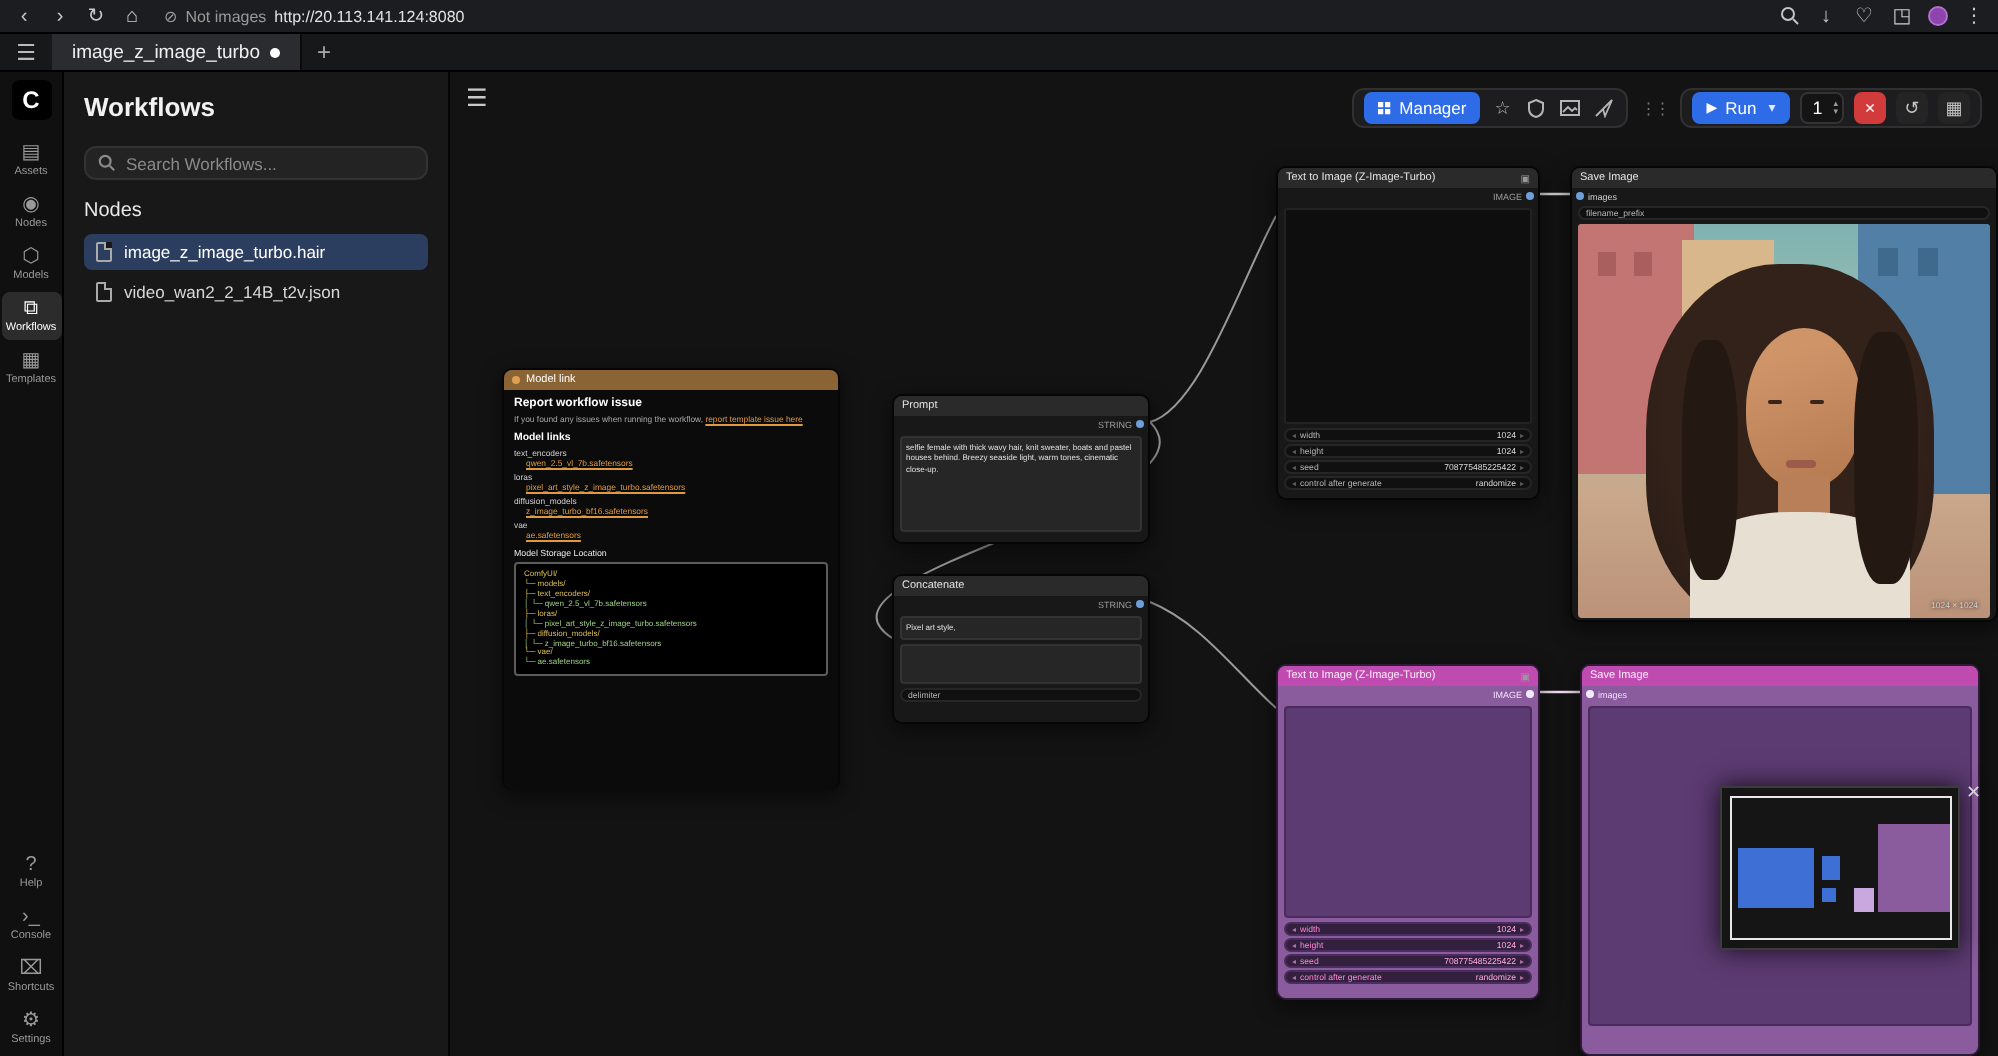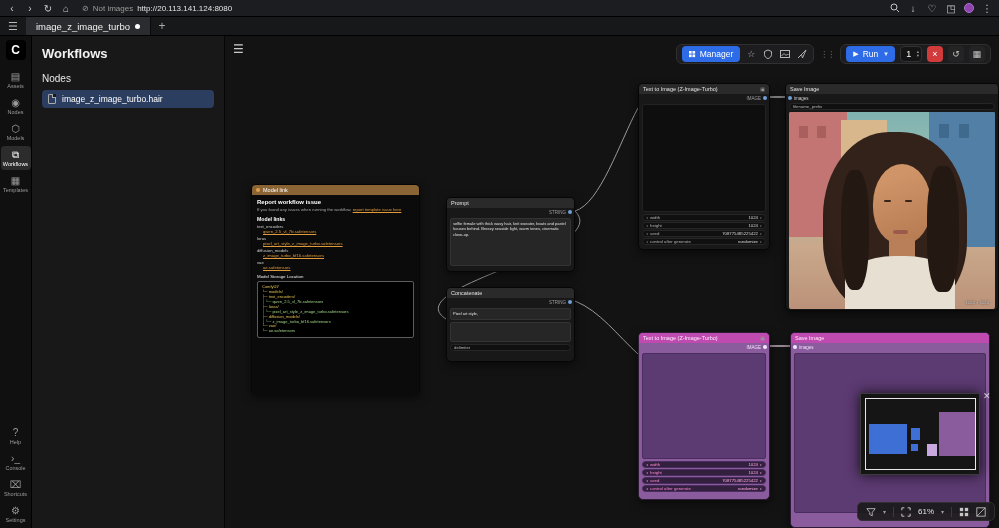--- a/index.html
+++ b/index.html
@@ -203,24 +203,35 @@
         <span class="ri-lbl">Shortcuts</span>
       </div>
       <div class="rail-item">
         <span class="ri-ico">⚙</span>
         <span class="ri-lbl">Settings</span>
       </div>
     </div>
 
     <div class="panel">
       <div class="panel-title">Workflows</div>
+      <div class="search-box">
+        <svg width="9" height="9" viewBox="0 0 10 10">
+            <circle cx="4" cy="4" r="3" fill="none" stroke="#8a8a8a" stroke-width="1.2"></circle>
+            <line x1="6.5" y1="6.5" x2="9" y2="9" stroke="#8a8a8a" stroke-width="1.2"></line>
+          </svg>
+        <input placeholder="Search Workflows..." style="">
+      </div>
       <div class="browse-lbl">Nodes</div>
       <div class="wf-item selected">
         <span class="doc-ico"></span>
         <span>image_z_image_turbo.hair</span>
+      </div>
+      <div class="wf-item">
+        <span class="doc-ico"></span>
+        <span>video_wan2_2_14B_t2v.json</span>
       </div>
     </div>
 
     <div class="canvas">
 
       <svg class="wires" width="774" height="492">
         <path d="M350,175 C375,168 395,105 413,72" fill="none" stroke="#9a9a9a" stroke-width="1"></path>
         <path d="M350,175 C390,215 170,250 221,283" fill="none" stroke="#9a9a9a" stroke-width="1"></path>
         <path d="M350,265 C375,275 393,300 413,318" fill="none" stroke="#9a9a9a" stroke-width="1"></path>
         <path d="M543,61 L562,61" fill="none" stroke="#cccccc" stroke-width="1.2"></path>
@@ -452,39 +463,16 @@
       <div class="minimap">
         <div class="mm-rect" style="left:8px;top:30px;width:38px;height:30px;background:#3d6fd4;"></div>
         <div class="mm-rect" style="left:50px;top:34px;width:9px;height:12px;background:#3d6fd4;"></div>
         <div class="mm-rect" style="left:50px;top:50px;width:7px;height:7px;background:#3d6fd4;"></div>
         <div class="mm-rect" style="left:78px;top:18px;width:37px;height:44px;background:#8a5c9e;"></div>
         <div class="mm-rect" style="left:66px;top:50px;width:10px;height:12px;background:#c9a8e0;"></div>
         <div class="mm-view"></div>
       </div>
       <span class="mm-close">✕</span>
 
-      <div class="canvas-controls">
-        <svg width="10" height="10" viewBox="0 0 12 12">
-            <path d="M1,2 H11 L7.5,6.5 V10.5 L4.5,9 V6.5 Z" fill="none" stroke="#c5c5c5" stroke-width="1"></path>
-          </svg>
-        <span class="cc-chev">▾</span>
-        <span class="cc-sep"></span>
-        <svg width="10" height="10" viewBox="0 0 12 12">
-            <path d="M1,4 V1 H4 M8,1 H11 V4 M11,8 V11 H8 M4,11 H1 V8" fill="none" stroke="#c5c5c5" stroke-width="1.2"></path>
-          </svg>
-        <span class="cc-zoom">61%</span>
-        <span class="cc-chev">▾</span>
-        <span class="cc-sep"></span>
-        <svg width="10" height="10" viewBox="0 0 12 12">
-            <rect x="1" y="1" width="4" height="4" fill="#c5c5c5"></rect>
-            <rect x="7" y="1" width="4" height="4" fill="#c5c5c5"></rect>
-            <rect x="1" y="7" width="4" height="4" fill="#c5c5c5"></rect>
-            <rect x="7" y="7" width="4" height="4" fill="#c5c5c5"></rect>
-          </svg>
-        <svg width="10" height="10" viewBox="0 0 12 12">
-            <rect x="1" y="1" width="10" height="10" fill="none" stroke="#c5c5c5" stroke-width="1"></rect>
-            <line x1="1" y1="11" x2="11" y2="1" stroke="#c5c5c5" stroke-width="1"></line>
-          </svg>
-      </div>
 
     </div>
   </div>
 </div>
 
 </body></html>

